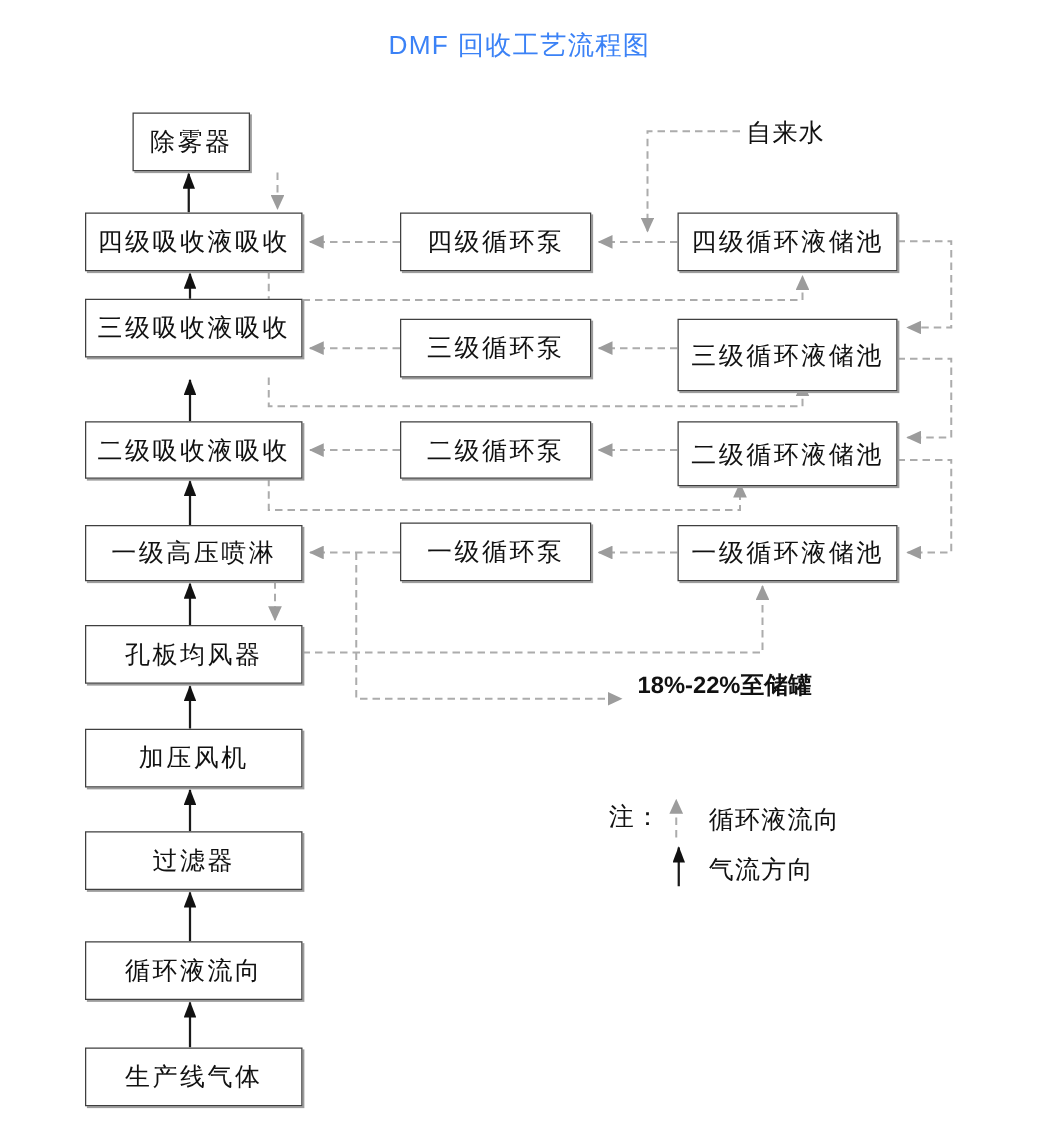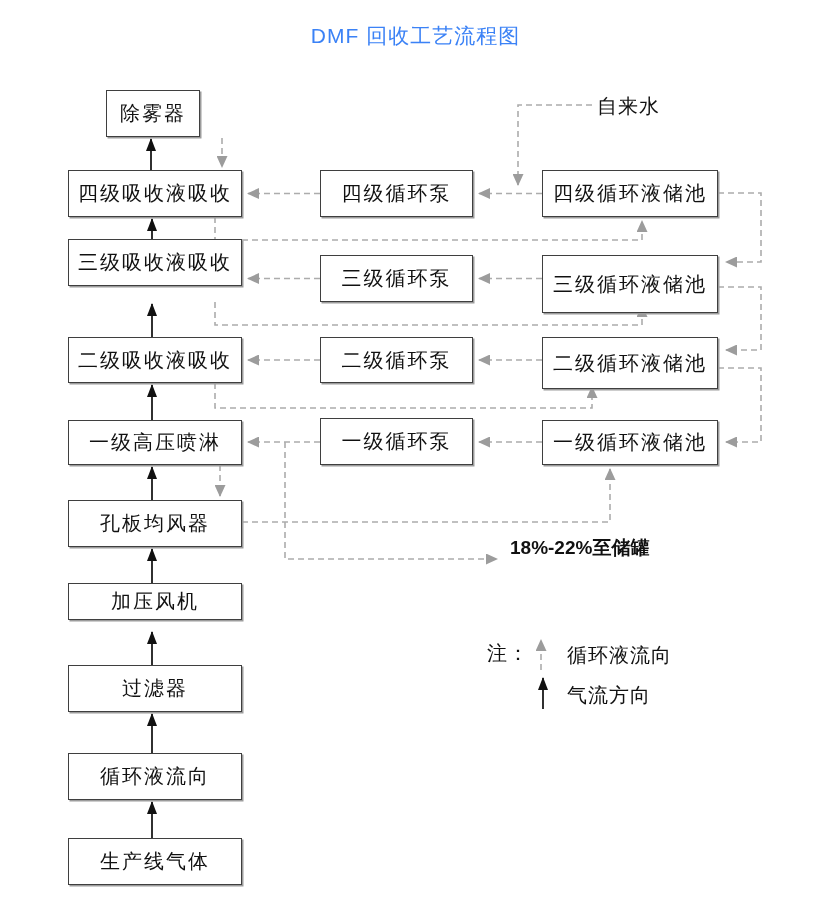--- a/index.html
+++ b/index.html
@@ -127,21 +127,21 @@
   </div>
   <div class="node" style="left:68px;top:337px;width:174px;height:46px">
     <span>二级吸收液吸收</span>
   </div>
   <div class="node" style="left:68px;top:420px;width:174px;height:45px">
     <span>一级高压喷淋</span>
   </div>
   <div class="node" style="left:68px;top:500px;width:174px;height:47px">
     <span>孔板均风器</span>
   </div>
-  <div class="node" style="left:68px;top:583px;width:174px;height:37px">
+  <div class="node" style="left:68px;top:583px;width:174px;height:47px">
     <span>加压风机</span>
   </div>
   <div class="node" style="left:68px;top:665px;width:174px;height:47px">
     <span>过滤器</span>
   </div>
   <div class="node" style="left:68px;top:753px;width:174px;height:47px">
     <span>循环液流向</span>
   </div>
   <div class="node" style="left:68px;top:838px;width:174px;height:47px">
     <span>生产线气体</span>

